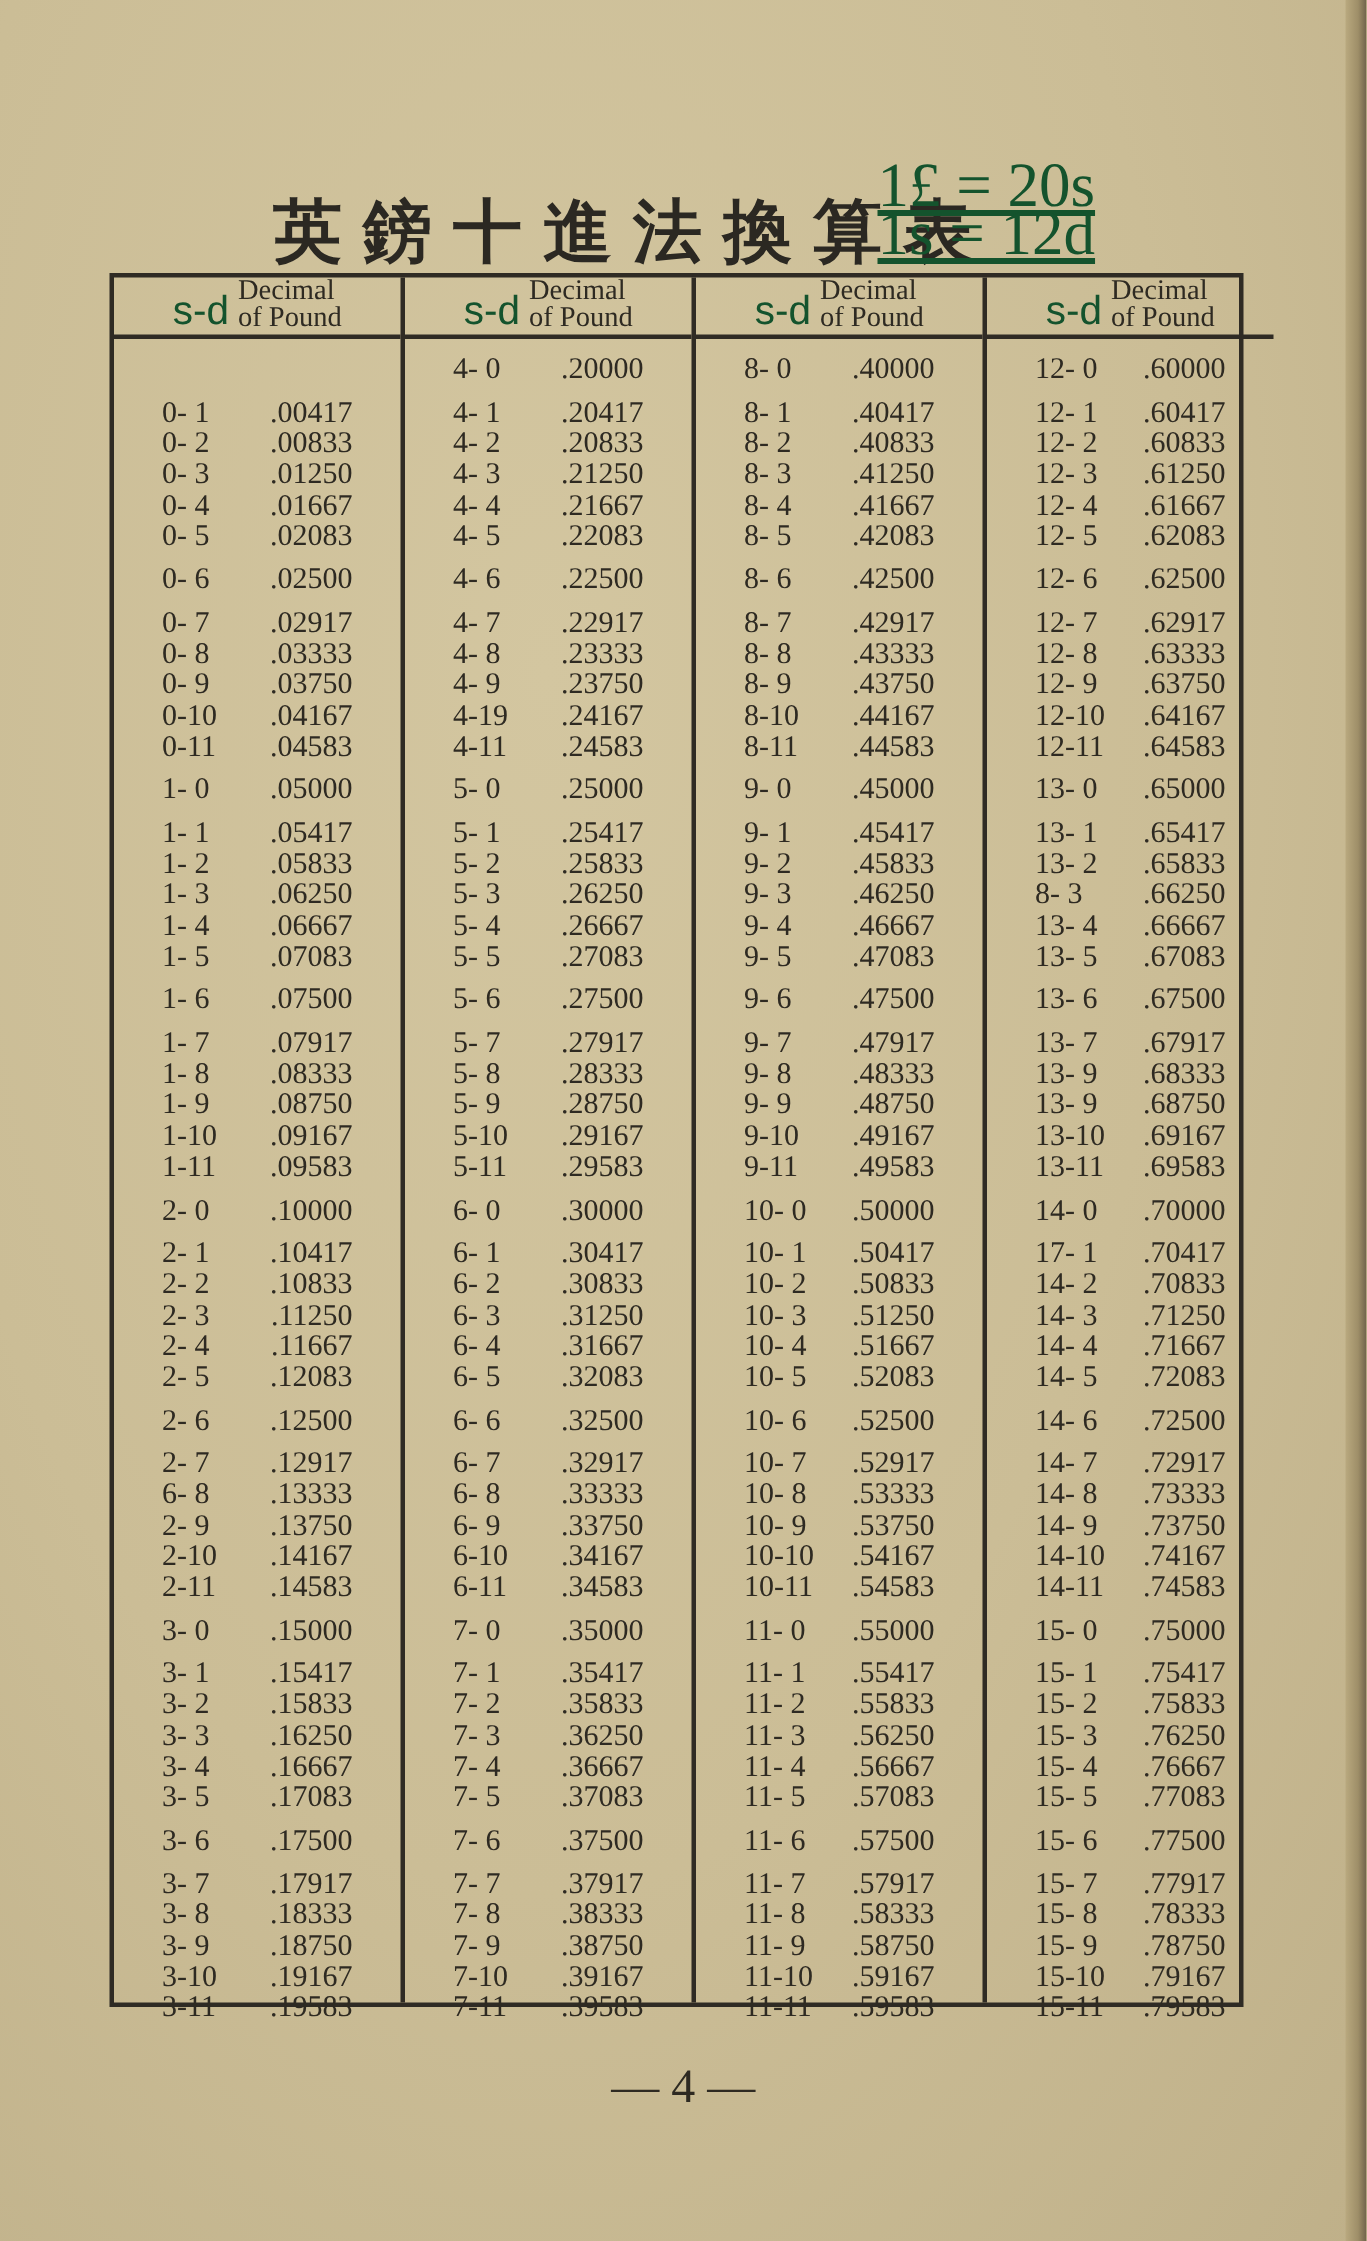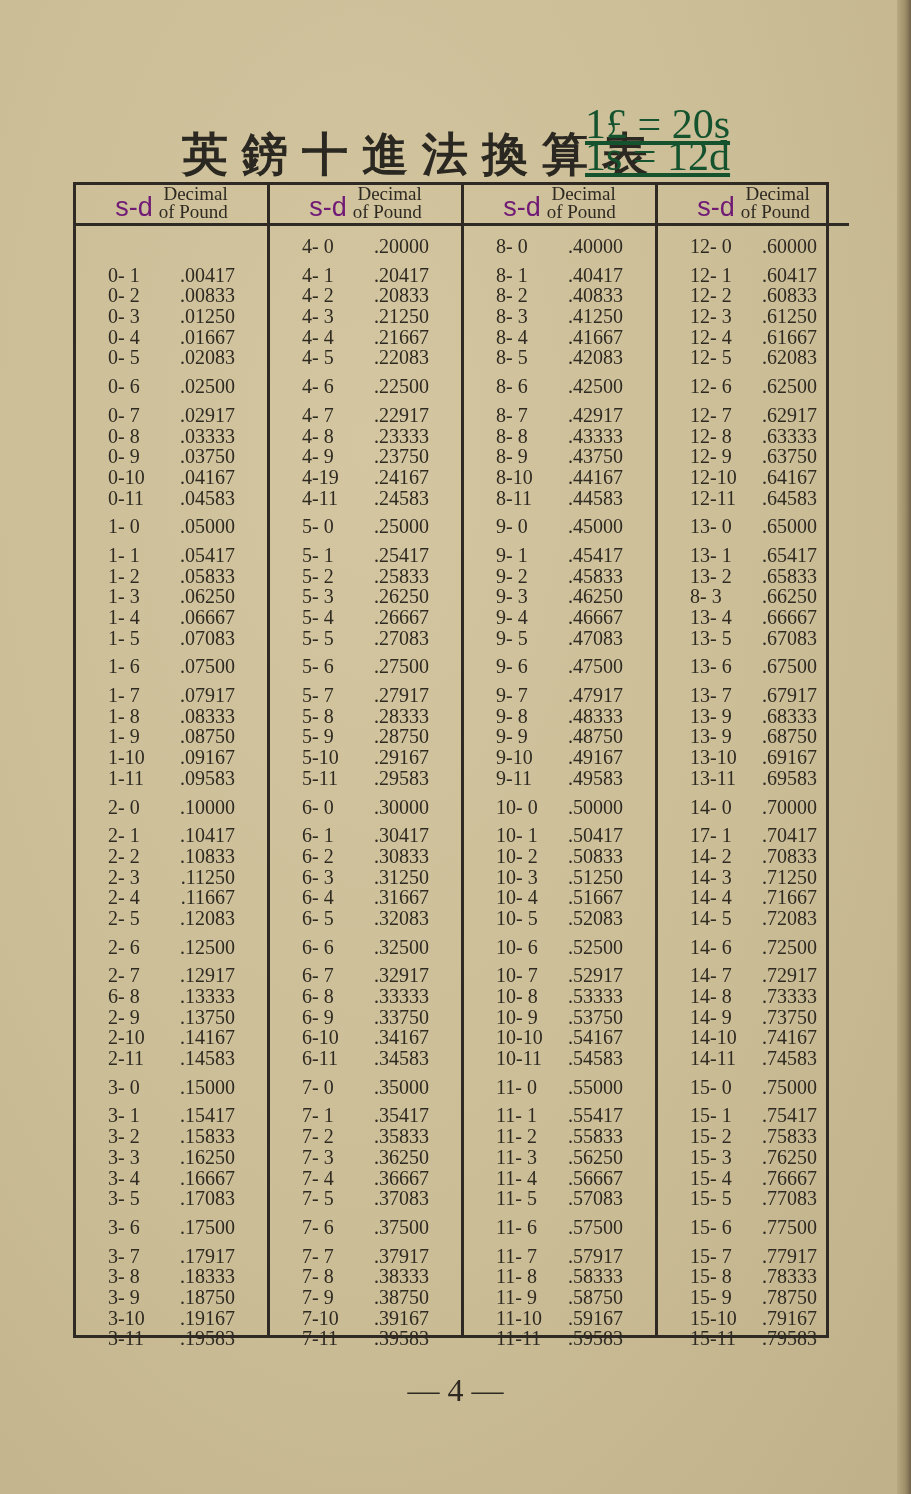--- a/index.html
+++ b/index.html
@@ -12,22 +12,22 @@
   .title{position:absolute;left:182px;top:124px;font-family:"DejaVu Serif",serif;
     font-weight:bold;font-size:46px;letter-spacing:14px;color:#2b2822;}
   .ratio{position:absolute;left:585px;top:108px;color:#14532d;font-size:42px;line-height:32px;text-decoration:underline;}
   .ratio div{white-space:pre;}
   .table{position:absolute;left:73px;top:182px;width:756px;height:1156px;
     border:3px solid #2f2b24;box-sizing:border-box;display:flex;}
   .col{flex:1;border-right:3px solid #2f2b24;display:flex;flex-direction:column;}
   .col:last-child{border-right:none;}
   .head{height:42px;border-bottom:3px solid #2f2b24;display:flex;align-items:flex-end;
     justify-content:center;padding-bottom:2px;box-sizing:border-box;}
-  .sd{color:#701a75;font-size:27px;font-family:"Liberation Sans",sans-serif;margin-right:6px;line-height:28px;}
-  .dec{font-size:19px;line-height:18px;text-align:right;}
+  .sd{color:#14532d;font-size:27px;font-family:"Liberation Sans",sans-serif;margin-right:6px;line-height:28px;}
+  .dec{font-size:19px;line-height:18px;text-align:left;}
   .body{flex:1;padding-top:10px;font-family:Liberation Serif, serif;}
   .grp{margin-bottom:8px;}
   .row{display:flex;height:20.7px;line-height:20.7px;font-size:20px;}
   .k{width:72px;padding-left:32px;white-space:pre;}
   .v{flex:1;text-align:right;padding-right:32px;}
   .blank{height:20.7px;}
   .pageno{position:absolute;left:0;width:100%;top:1372px;text-align:center;font-size:32px;}
 </style>
 </head>
 <body>

